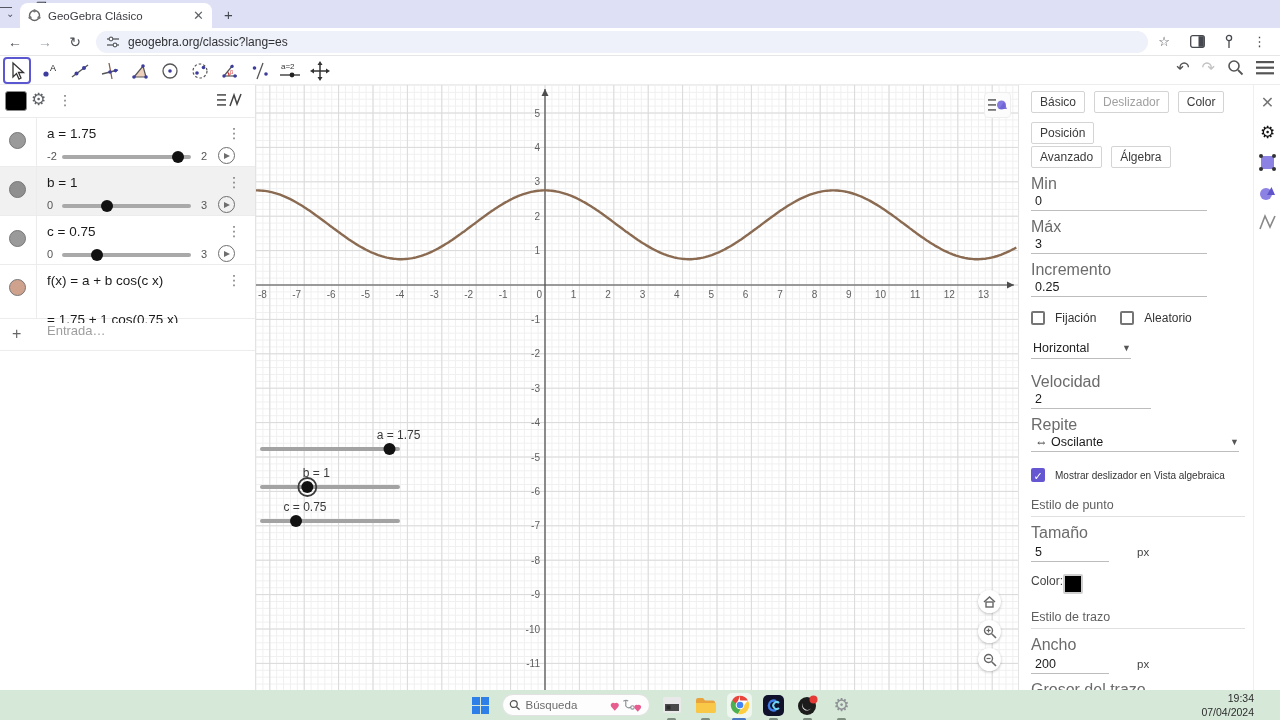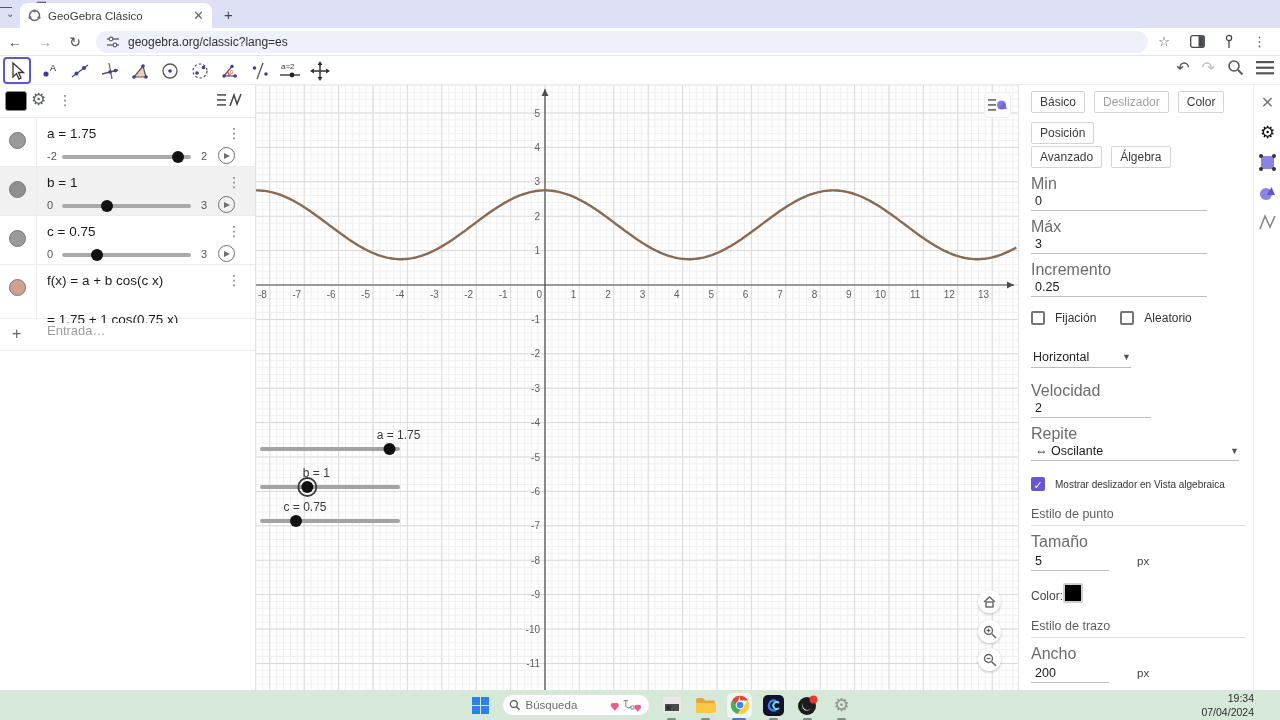--- a/index.html
+++ b/index.html
@@ -83,25 +83,25 @@
           padding:3px 8px; white-space:nowrap; }
   .ptab.active { color:#a0a0a0; }
   .fieldlbl { font-size:16px; color:#6b6b6b; margin-top:7px; }
   .fieldval { font-size:12.5px; color:#1a1a1a; border-bottom:1px solid #bdbdbd; width:176px; padding:1px 0 2px 4px; }
   .fieldval.short { width:78px; display:inline-block; }
   .pxu { font-size:11.5px; color:#444; margin-left:28px; }
   .cbrow { display:flex; align-items:center; gap:10px; margin-top:14px; }
   .cb { width:14px; height:14px; border:2px solid #757575; border-radius:2px; background:#fff; }
   .cb.on { background:#6557d2; border-color:#6557d2; color:#fff; font-size:11px; line-height:13px; text-align:center; }
   .cblabel { font-size:12px; color:#333; }
-  .selectrow { margin-top:23px; border-bottom:1px solid #bdbdbd; width:100px; padding:2px 0 3px 2px;
+  .selectrow { margin-top:14px; border-bottom:1px solid #bdbdbd; width:100px; padding:2px 0 3px 2px;
                font-size:12.5px; color:#222; display:flex; justify-content:space-between; align-items:center; }
   .chev { font-size:9px; color:#555; }
   .sectionhdr { font-size:12.5px; color:#5f5f5f; margin-top:16px; border-bottom:1px solid #e0e0e0; padding-bottom:4px; }
-  .colorline { display:flex; align-items:flex-end; gap:0; margin-top:12px; font-size:12px; color:#444; }
+  .colorline { display:flex; align-items:flex-start; gap:0; margin-top:12px; font-size:12px; color:#444; }
   .cswatch { width:20px; height:20px; border:2px solid #cfcfcf; border-radius:2px; }
 
   
   .ss-ico { position:absolute; left:4px; width:19px; height:19px; display:flex; align-items:center; justify-content:center; }
   .fullscreen-btn { position:absolute; left:-13px; top:568px; }
 
   
   .taskbar { left:0; top:690px; width:1280px; height:30px; background:#d6e9d9; display:flex; align-items:center; }
   .tb-center { display:flex; align-items:center; gap:9px; margin-left:468px; }
   .winlogo { display:grid; grid-template-columns:8px 8px; grid-template-rows:8px 8px; gap:1px; }

